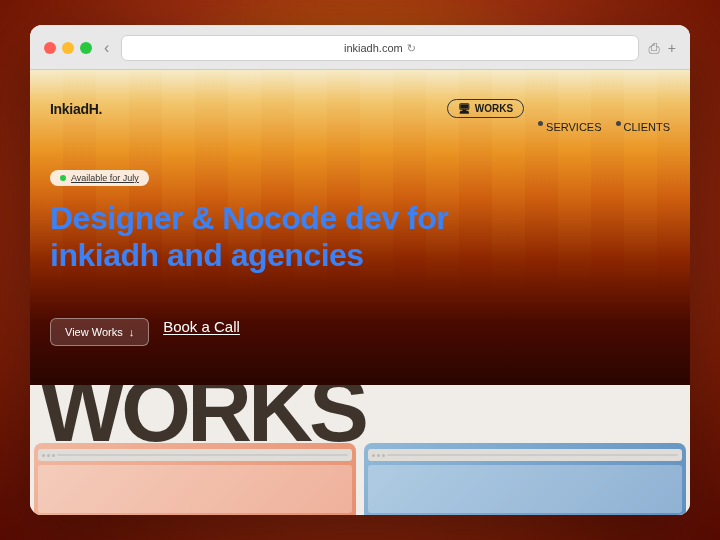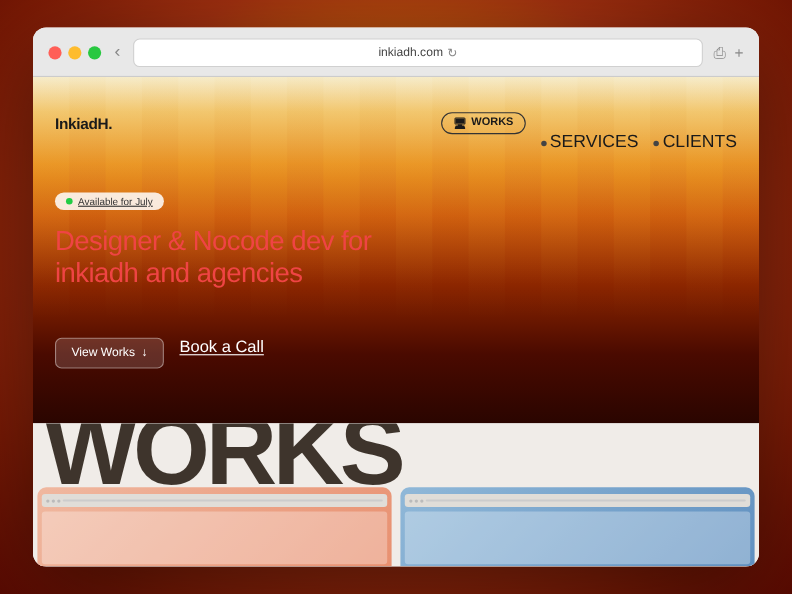--- a/index.html
+++ b/index.html
@@ -170,25 +170,24 @@
       padding: 3px 10px;
       font-size: 10px;
       font-weight: 600;
       color: #1a1a1a;
       display: flex;
       align-items: center;
       gap: 4px;
     }
 
     .nav-link {
-      font-size: 16px;
+      font-size: 11px;
       color: #1a1a1a;
       text-decoration: none;
       display: flex;
-      align-items: center;
       gap: 3px;
       margin-top: 37px;
     }
 
     .nav-link-dot {
       width: 5px;
       height: 5px;
       border-radius: 50%;
       background: #444;
       display: inline-block;
@@ -216,23 +215,23 @@
 
     .availability-dot {
       width: 6px;
       height: 6px;
       border-radius: 50%;
       background: #22cc44;
       flex-shrink: 0;
     }
 
     .hero-title {
-      font-size: 25px;
-      font-weight: 400;
-      color: #ef4444;
+      font-size: 32px;
+      font-weight: 700;
+      color: #3b82f6;
       line-height: 1.15;
       margin-bottom: 24px;
       letter-spacing: -0.5px;
       max-width: 420px;
     }
 
     .hero-actions {
       display: flex;
       align-items: flex-start;
       gap: 14px;

